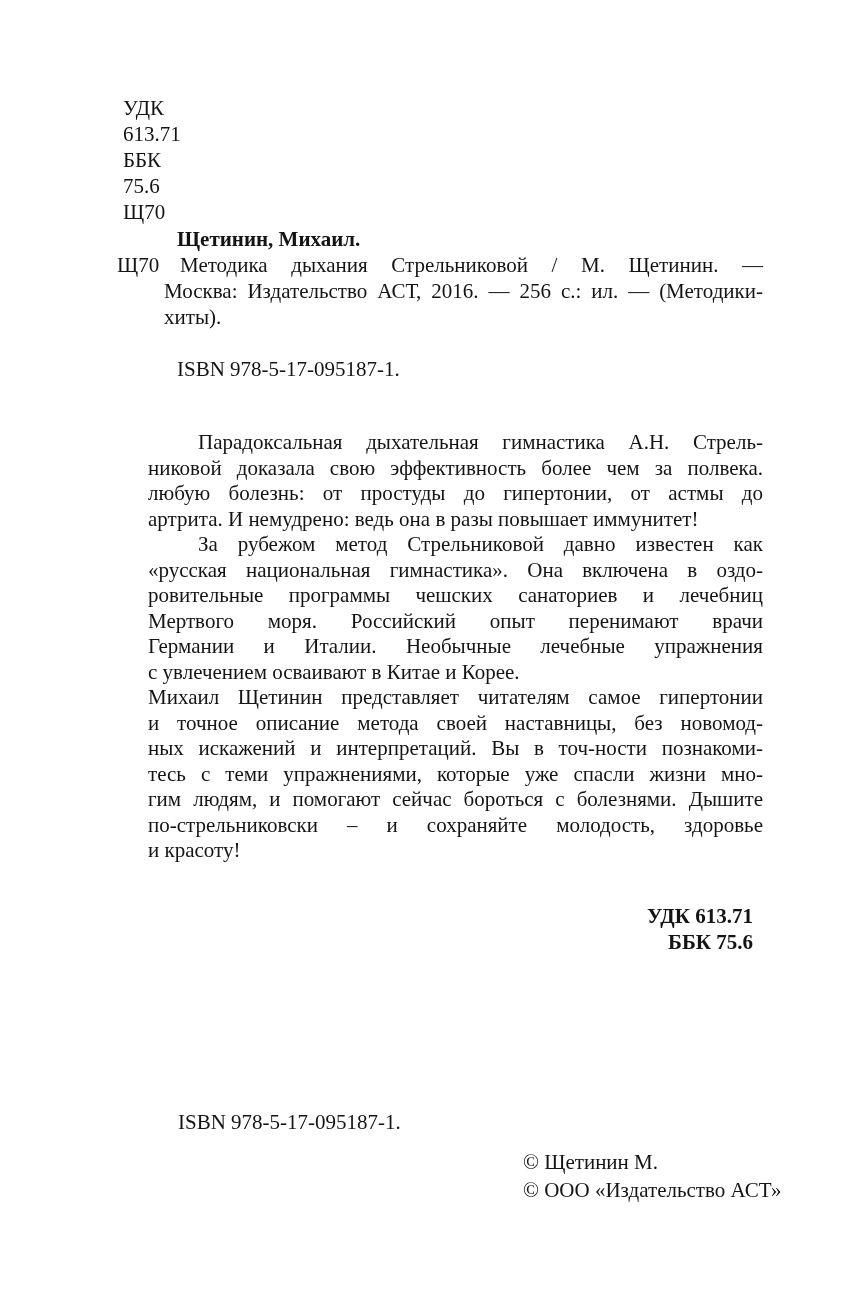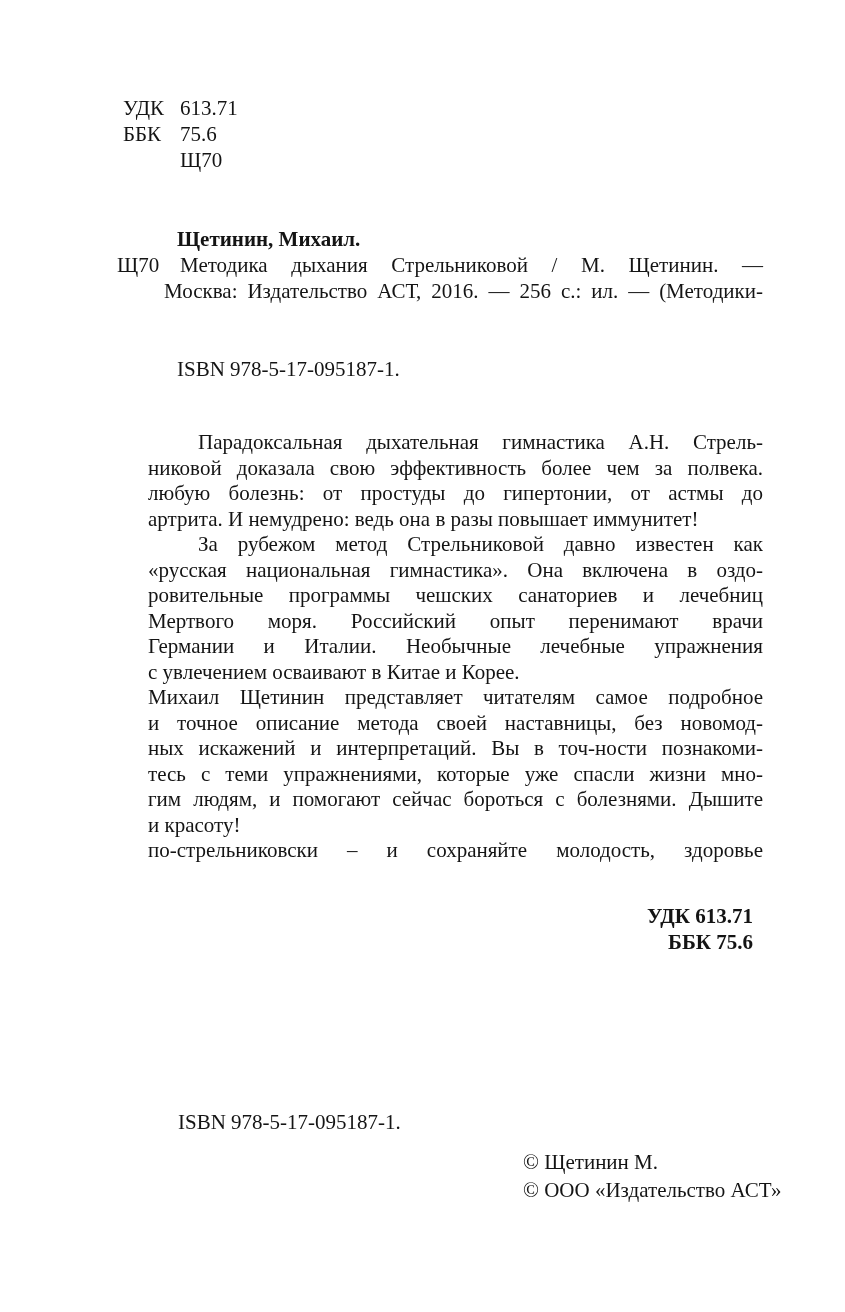--- a/index.html
+++ b/index.html
@@ -9,21 +9,21 @@
     height: 1312px;
     margin: 0 auto;
     background: #ffffff;
     color: #141414;
     font-family: "Liberation Serif", "DejaVu Serif", serif;
     font-size: 21px;
     overflow: hidden;
   }
   
   .top-codes { position: absolute; left: 123px; top: 95px; line-height: 26px; }
-  .top-codes .row { display: flex; }
+  .top-codes .row { display: flex; flex-direction: column; }
   .top-codes .lbl { width: 57px; }
   
   .catalog { position: absolute; left: 164px; top: 226px; width: 599px; line-height: 26px; }
   .catalog .author { font-weight: bold; padding-left: 13px; }
   .catalog-code { position: absolute; left: 117px; top: 252px; line-height: 26px; }
   .jline { text-align: justify; text-align-last: justify; -moz-text-align-last: justify; }
   .final { text-align-last: left; -moz-text-align-last: left; }
   .catalog .eline0 { text-indent: 16px; }
   
   .isbn-top { position: absolute; left: 177px; top: 357px; }
@@ -57,20 +57,21 @@
     </div>
   </div>
 
   <div class="catalog-code">Щ70</div>
 
   <div class="catalog">
     <div class="author">Щетинин, Михаил.</div>
     <div id="catalog-lines">
         <div class="jline eline0">Методика дыхания Стрельниковой / М. Щетинин. —</div>
         <div class="jline">Москва: Издательство АСТ, 2016. — 256 с.: ил. — (Методики-</div>
+        <div class="jline final">хиты).</div>
       </div>
   </div>
 
   <div class="isbn-top">ISBN 978-5-17-095187-1.</div>
 
   <div class="annotation" id="annotation">
       <div>
         <div class="pline jline first">Парадоксальная дыхательная гимнастика А.Н. Стрель-</div>
         <div class="pline jline">никовой доказала свою эффективность более чем за полвека.</div>
         <div class="pline jline">любую болезнь: от простуды до гипертонии, от астмы до</div>
@@ -78,27 +79,27 @@
       </div>
       <div>
         <div class="pline jline first">За рубежом метод Стрельниковой давно известен как</div>
         <div class="pline jline">«русская национальная гимнастика». Она включена в оздо-</div>
         <div class="pline jline">ровительные программы чешских санаториев и лечебниц</div>
         <div class="pline jline">Мертвого моря. Российский опыт перенимают врачи</div>
         <div class="pline jline">Германии и Италии. Необычные лечебные упражнения</div>
         <div class="pline jline final">с увлечением осваивают в Китае и Корее.</div>
       </div>
       <div>
-        <div class="pline jline">Михаил Щетинин представляет читателям самое подробное</div>
+        <div class="pline jline">Михаил Щетинин представляет читателям самое гипертонии</div>
         <div class="pline jline">и точное описание метода своей наставницы, без новомод-</div>
         <div class="pline jline">ных искажений и интерпретаций. Вы в точ-ности познакоми-</div>
         <div class="pline jline">тесь с теми упражнениями, которые уже спасли жизни мно-</div>
         <div class="pline jline">гим людям, и помогают сейчас бороться с болезнями. Дышите</div>
+        <div class="pline jline">по-стрельниковски – и сохраняйте молодость, здоровье</div>
         <div class="pline jline final">и красоту!</div>
-        <div class="pline jline">по-стрельниковски – и сохраняйте молодость, здоровье</div>
       </div>
     </div>
 
   <div class="bottom-codes">
     <div>УДК 613.71</div>
     <div>ББК 75.6</div>
   </div>
 
   <div class="footer-isbn">ISBN 978-5-17-095187-1.</div>
   <div class="footer-copy" id="footer-copy">

